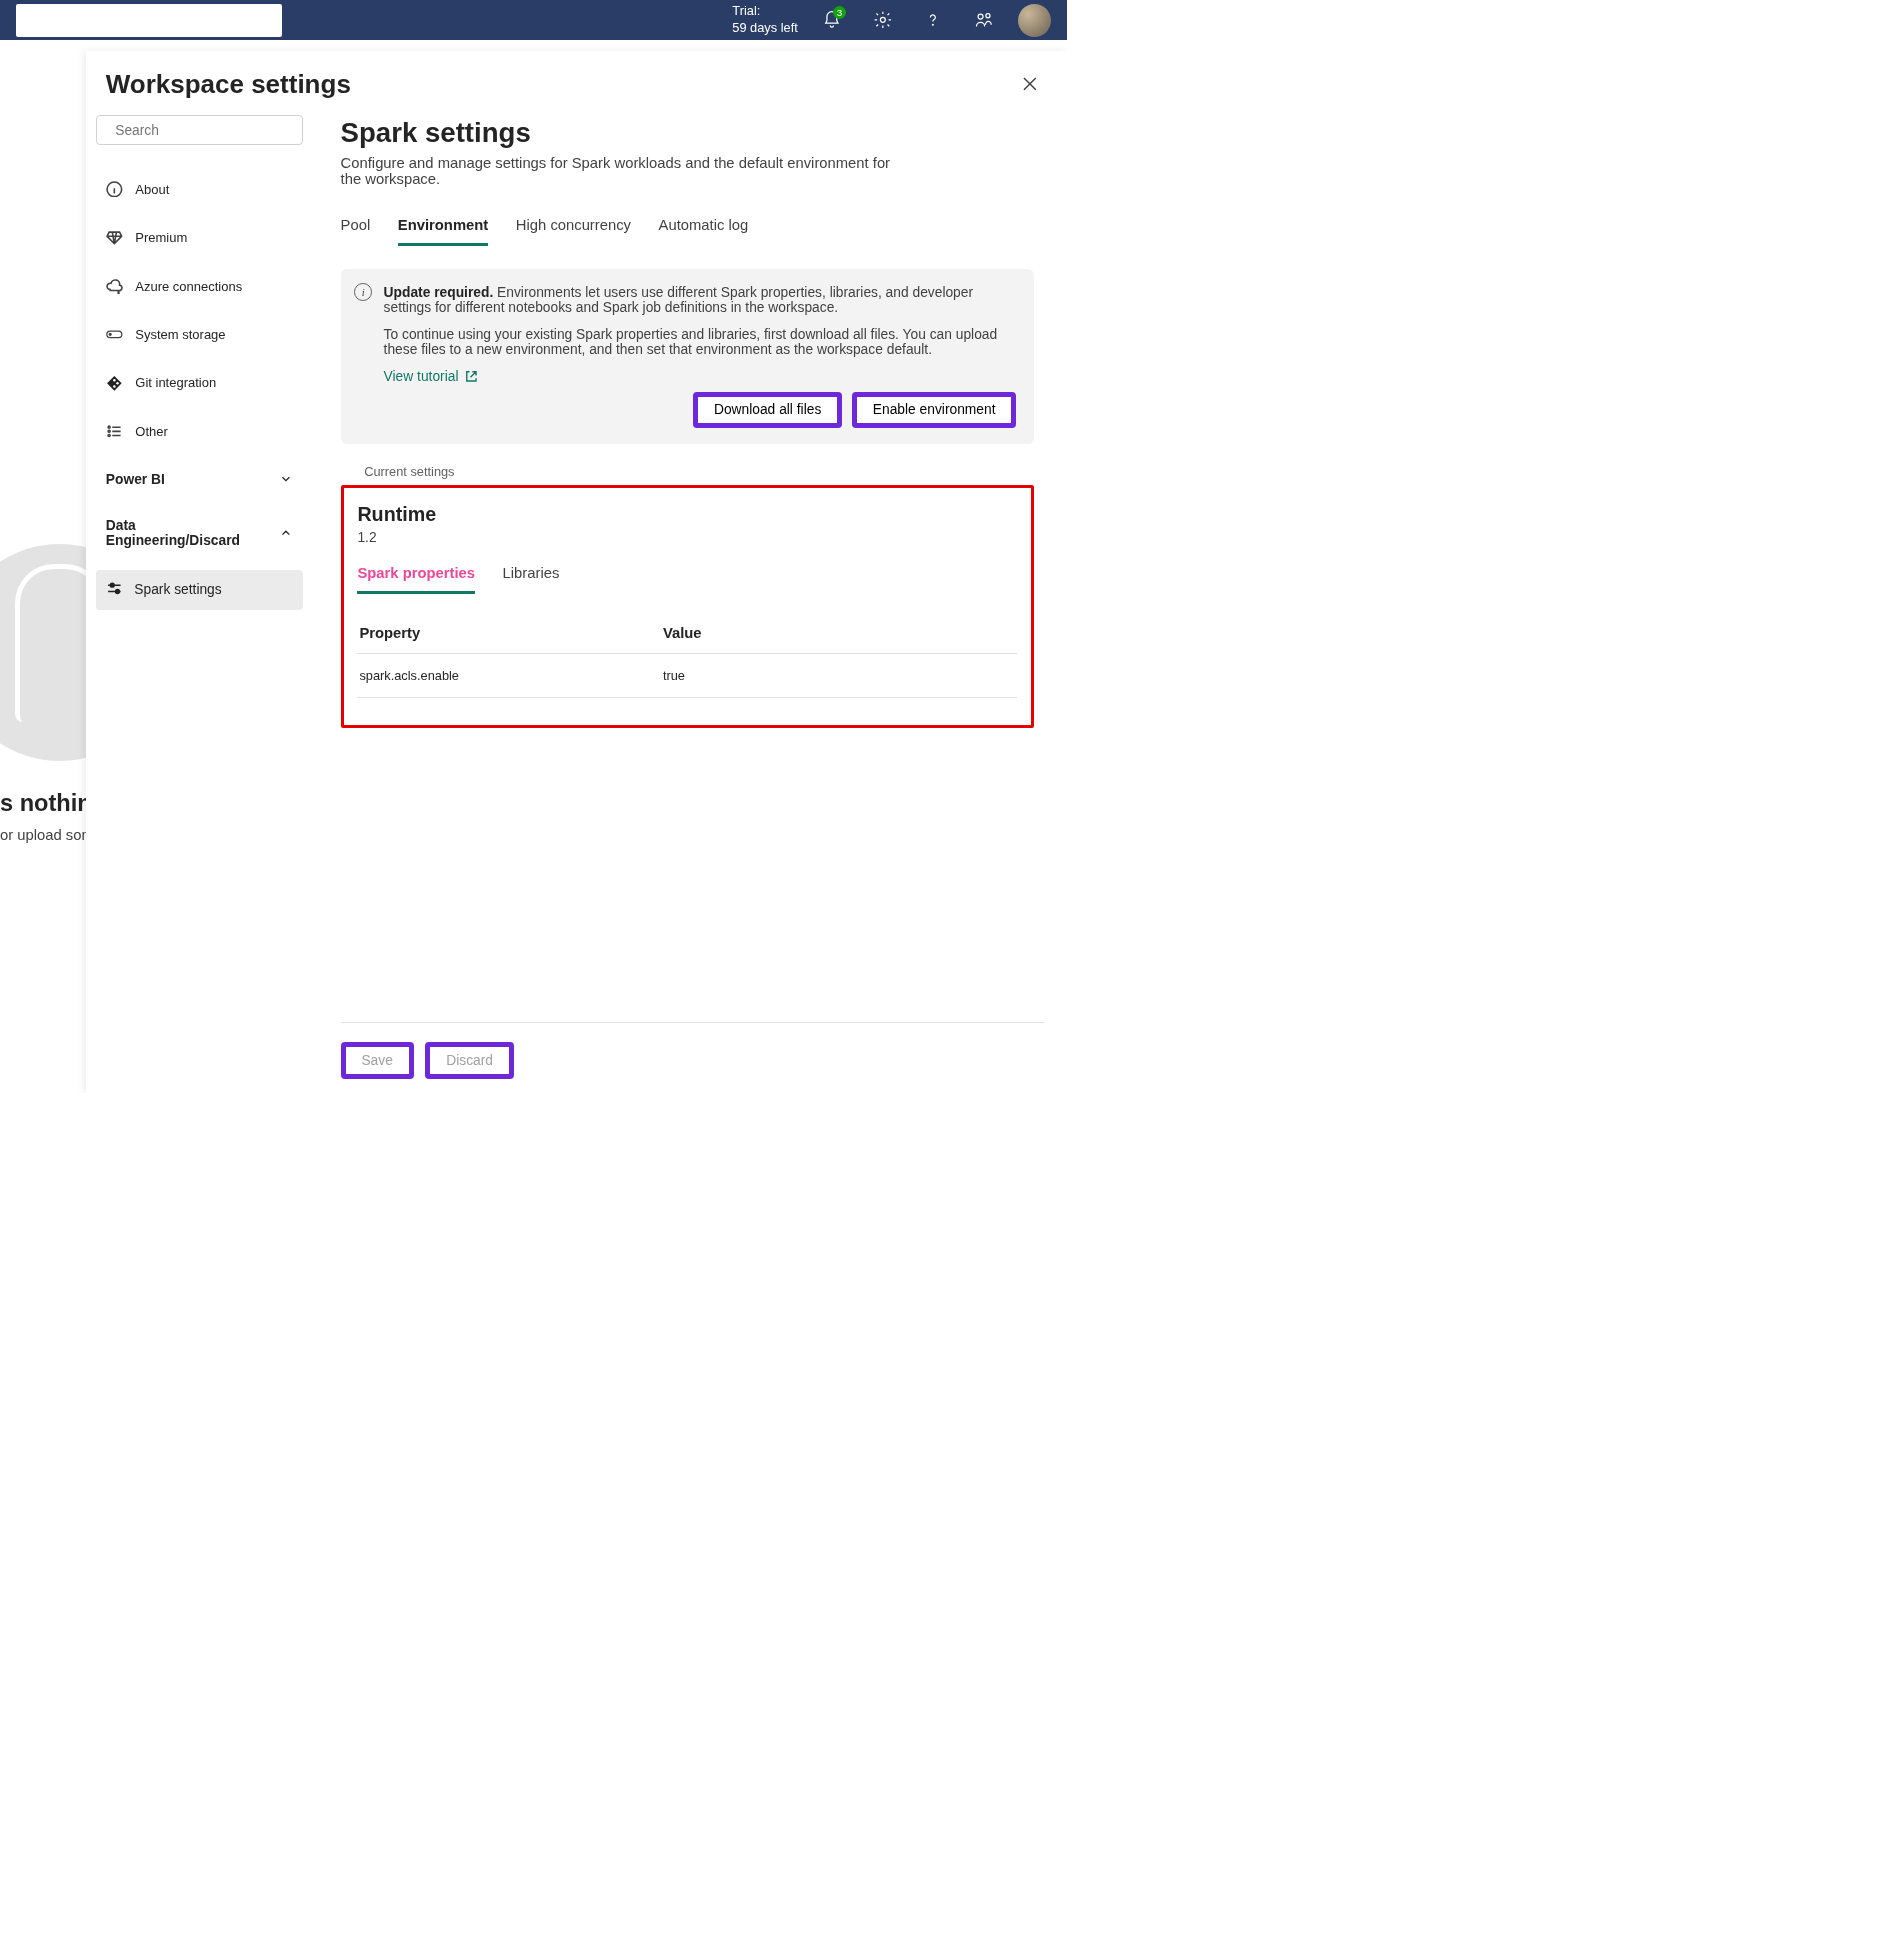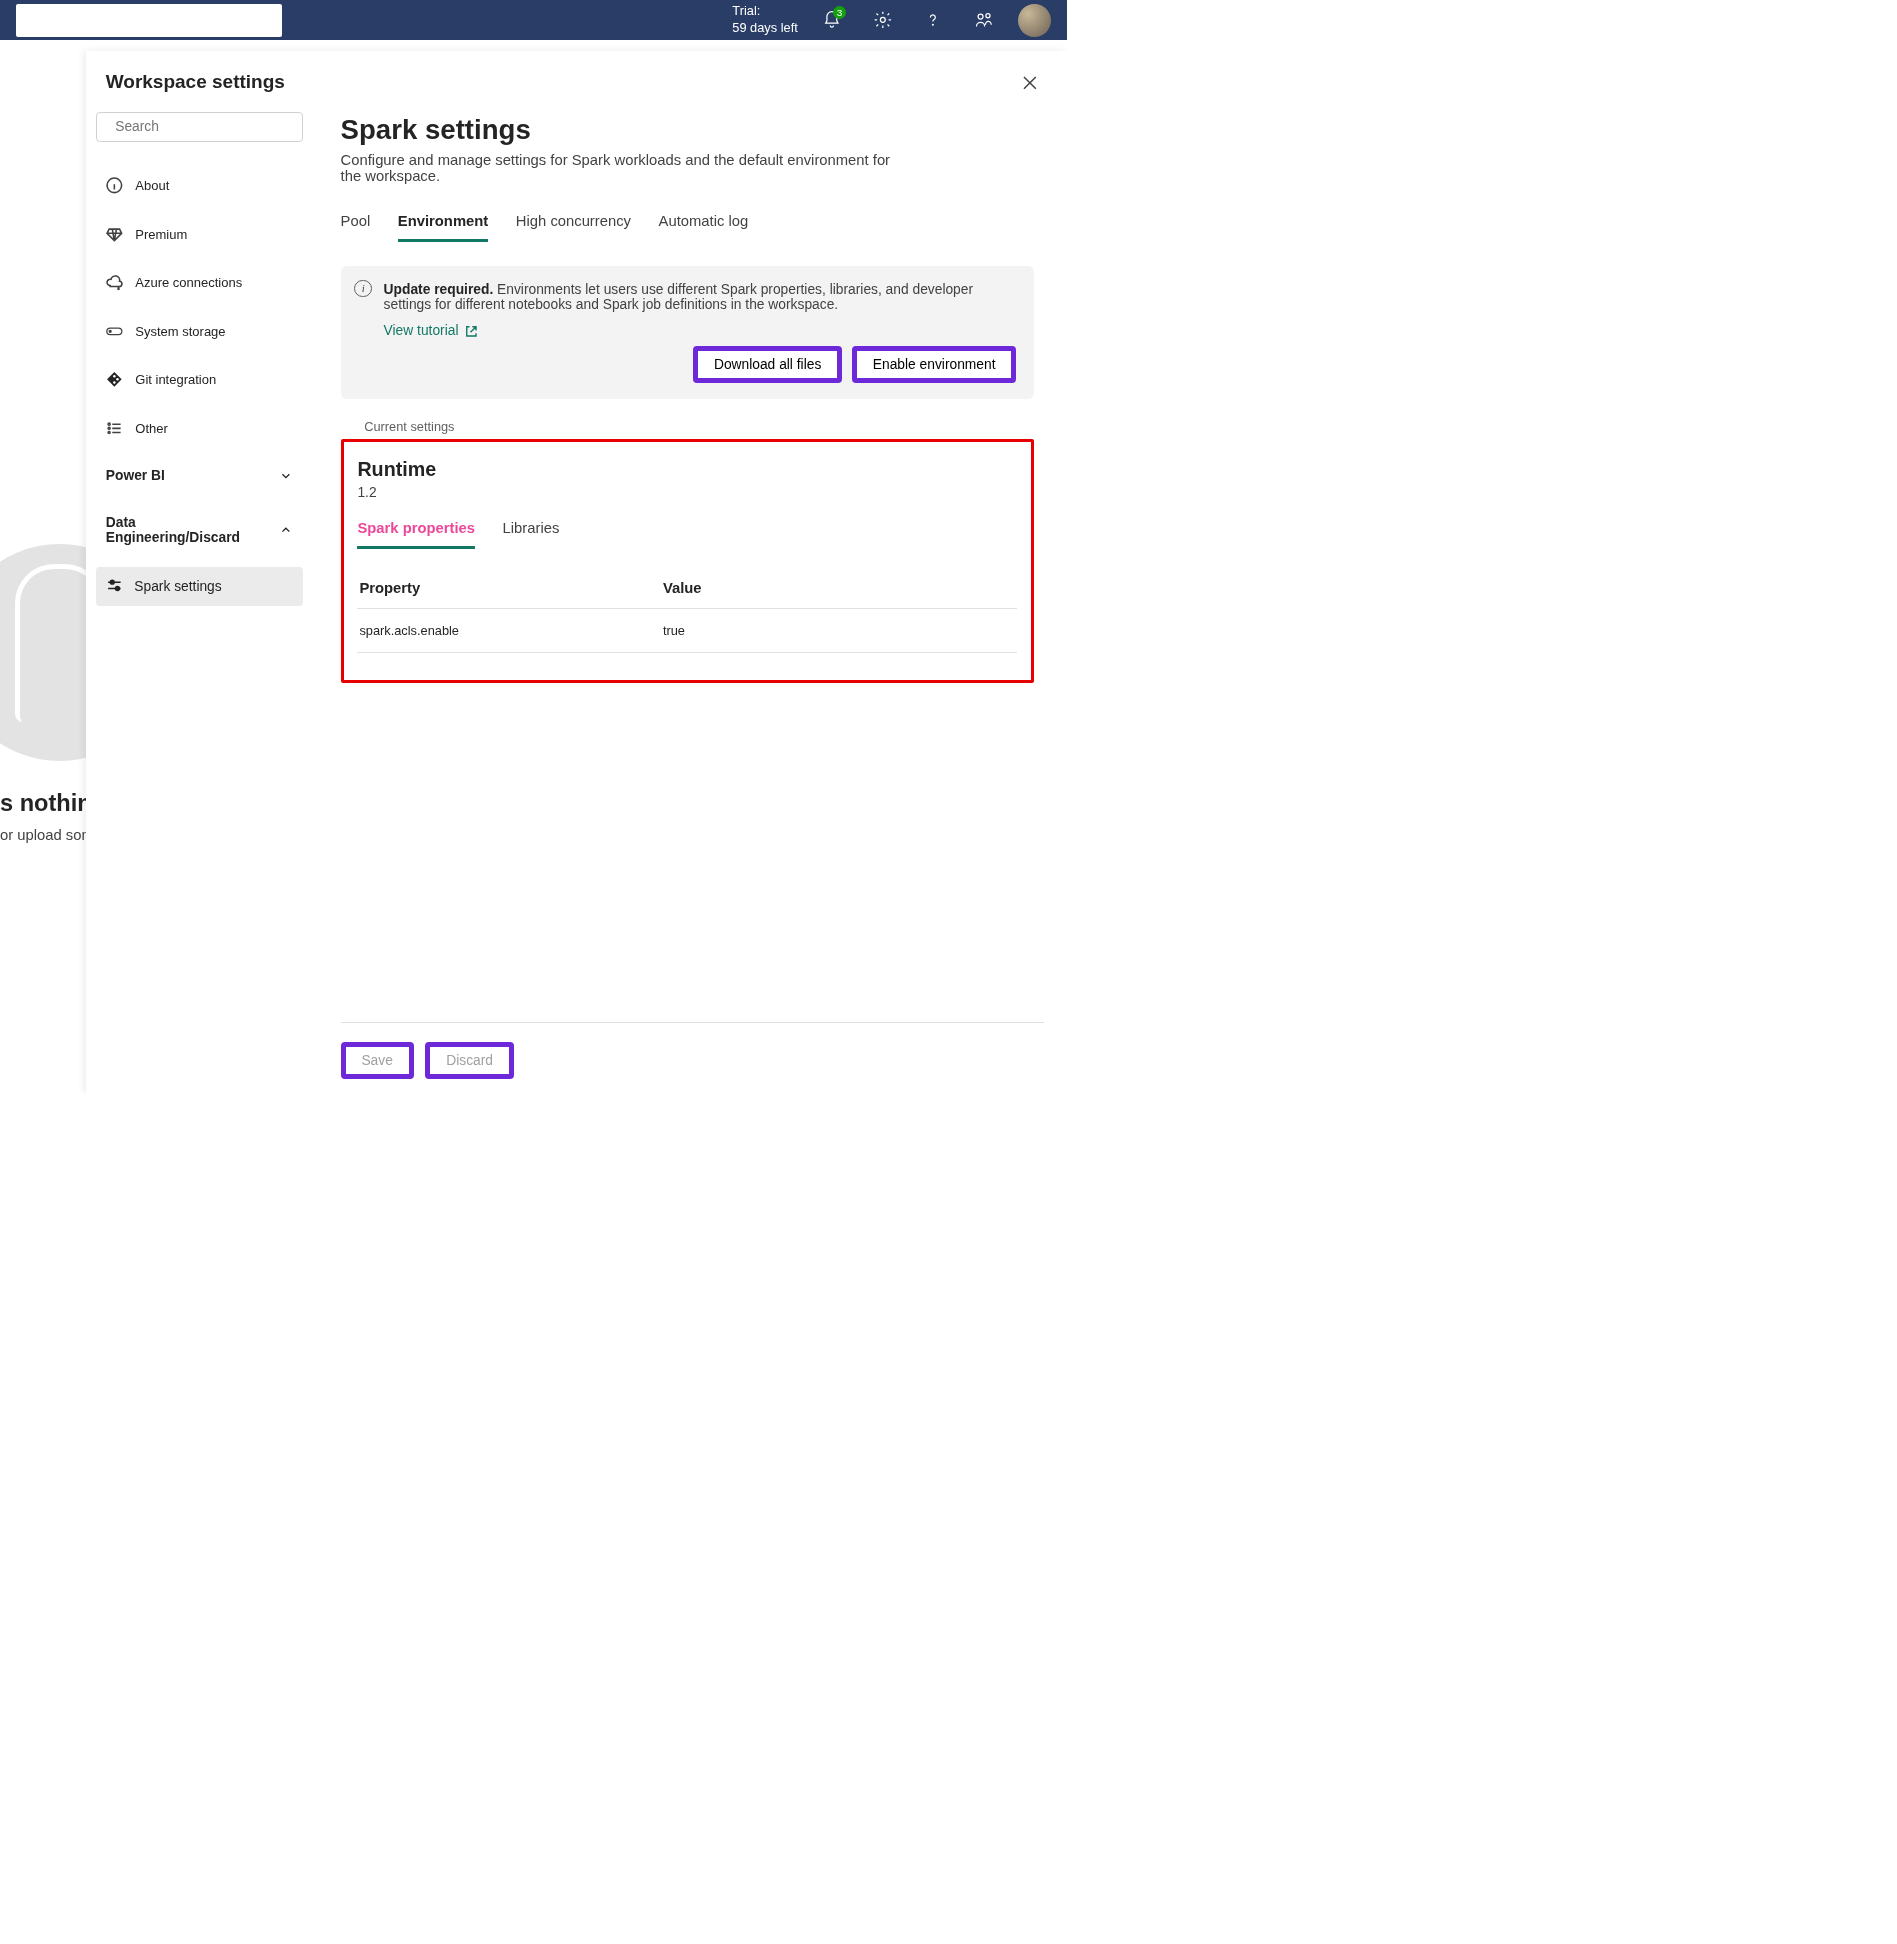--- a/index.html
+++ b/index.html
@@ -19,21 +19,21 @@
   .bg-circle { position: absolute; top: 493px; left: -49px; width: 217px; height: 217px; border-radius: 50%; background: #e3e3e3; display:flex; align-items:center; justify-content:center;}
   .bg-clip { width:89px; height:158px; border:5.9px solid #fff; border-radius:39px 39px 7.9px 7.9px; border-bottom:none; position:relative; top:-9.9px;}
   .bg-rect { position:absolute; top:552px; left:-256px; width:335px; height:118px; border:2px dashed #d0d0d0; border-radius:5.9px;}
   .bg-text { position: absolute; left: 0; }
   .bg-text.h { top: 739px; font-size: 23.6px; font-weight: 600; }
   .bg-text.p { top: 776px; font-size: 14.8px; color: #424242; }
 
   
   .panel { position: absolute; top: 51px; left: 86px; right: 0; bottom: 0; background: #fff; box-shadow: -2px 0 7.9px rgba(0,0,0,.08); display: flex; flex-direction: column; }
   .panel-head { display: flex; align-items: center; padding: 17.7px 23.6px 0 19.7px; }
-  .panel-title { font-size: 19px; font-weight: 700; flex: 1; }
+  .panel-title { font-size: 26px; font-weight: 700; flex: 1; }
   .close-btn { width: 27.6px; height: 27.6px; display:flex; align-items:center; justify-content:center; cursor:pointer; font-size:17.7px; color:#424242;}
   .panel-body { display: flex; flex: 1; overflow: hidden; }
 
   
   .side { width: 227px; padding: 15.8px 9.9px 0 9.9px; display:flex; flex-direction:column; gap:12px;}
   .side-search { display:flex; align-items:center; gap:7.9px; border:1px solid #d1d1d1; border-radius:3.9px; padding:5.9px 9.9px; margin-bottom:13.8px;}
   .side-search input { border:none; outline:none; flex:1; font-size:13.8px; }
   .side-item { display:flex; align-items:center; gap:11.8px; padding:9.9px 9.9px; border-radius:3.9px; cursor:pointer; font-size:13px; color:#242424;}
   .side-item .icon { width:17.7px; display:flex; align-items:center; justify-content:center; color:#424242;}
   .side-group { display:flex; align-items:center; justify-content:space-between; padding:9.9px 9.9px; font-size:13.8px; font-weight:600; cursor:pointer;}
@@ -227,20 +227,21 @@
       <div class="tabs">
         <div class="tab">Pool</div>
         <div class="tab active">Environment</div>
         <div class="tab">High concurrency</div>
         <div class="tab">Automatic log</div>
       </div>
 
       <div class="notice">
         <span class="info-icon">i</span>
         <p><strong>Update required.</strong> <span>Environments let users use different Spark properties, libraries, and developer settings for different notebooks and Spark job definitions in the workspace.</span></p>
+        <p>To continue using your existing Spark properties and libraries, first download all files. You can upload these files to a new environment, and then set that environment as the workspace default.</p>
         <span class="link">
           <span>View tutorial</span>
           <svg width="14.8" height="14.8" viewBox="0 0 16 16" style="color:#117865">
               <path d="M6 3H3v10h10v-3M9 3h4v4M13 3l-6 6"></path>
             </svg>
         </span>
         <div class="btn-row">
           <button class="btn">Download all files</button>
           <button class="btn">Enable environment</button>
         </div>

